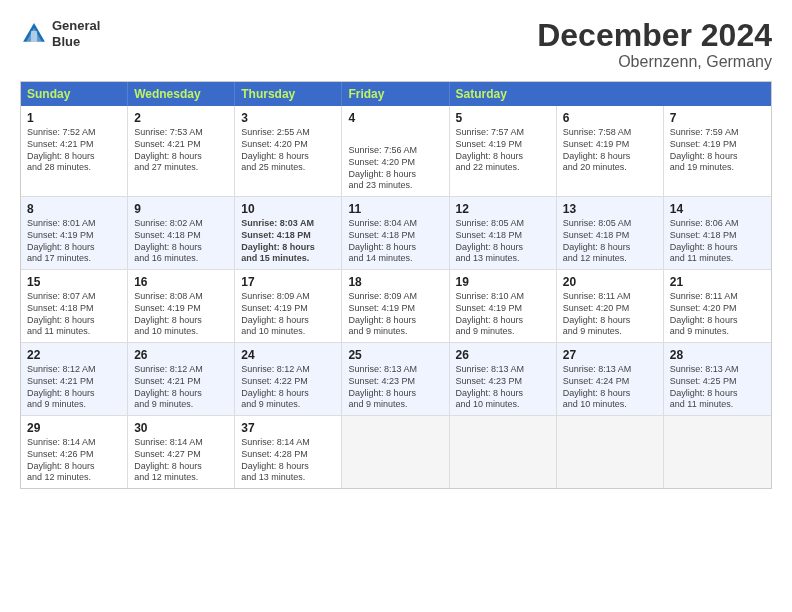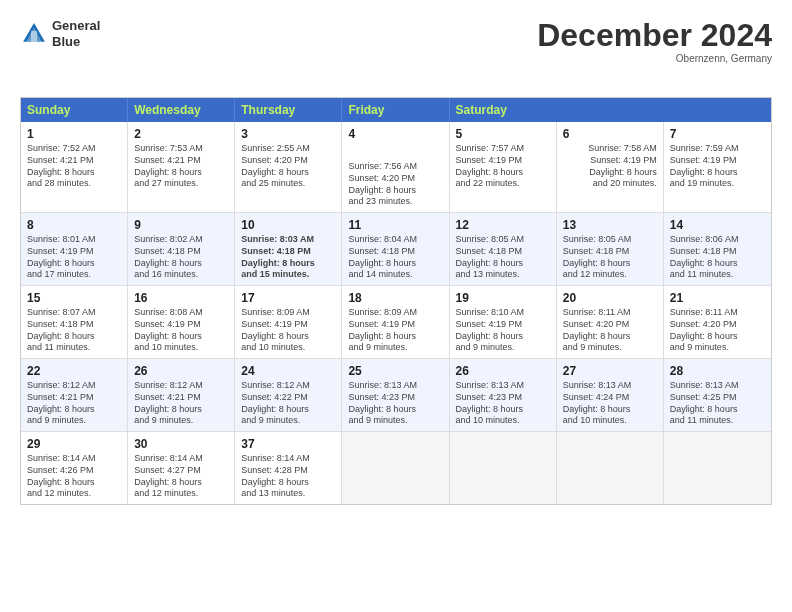--- a/index.html
+++ b/index.html
@@ -9,21 +9,20 @@
       width: 792px;
       height: 612px;
       overflow: hidden;
     }
     .page {
       width: 792px;
       height: 484px;
       padding: 18px 20px 10px 20px;
       display: flex;
       flex-direction: column;
-      gap: 23px;
     }
     .header {
       display: flex;
       justify-content: space-between;
       align-items: flex-start;
       margin-bottom: 10px;
     }
     .logo {
       display: flex;
       align-items: center;
@@ -42,21 +41,21 @@
     .title-block {
       text-align: right;
     }
     .month-title {
       font-size: 32px;
       font-weight: bold;
       color: #333;
       line-height: 1.1;
     }
     .location {
-      font-size: 10px;
+      font-size: 16px;
       color: #555;
     }
     .calendar {
       flex: 1;
       display: flex;
       flex-direction: column;
       border: 1px solid #ccc;
     }
     .cal-header {
       display: grid;
@@ -172,21 +171,21 @@
           </div>
           <div class="cal-cell">
             <span class="day-num">5</span>
             <div class="cell-text" style="white-space: pre-line;">Sunrise: 7:57 AM
 Sunset: 4:19 PM
 Daylight: 8 hours
 and 22 minutes.</div>
           </div>
           <div class="cal-cell">
             <span class="day-num">6</span>
-            <div class="cell-text" style="white-space: pre-line; text-align: right;">Sunrise: 7:58 AM
+            <div class="cell-text" style="white-space: pre-line;">Sunrise: 7:58 AM
 Sunset: 4:19 PM
 Daylight: 8 hours
 and 20 minutes.</div>
           </div>
           <div class="cal-cell">
             <span class="day-num">7</span>
             <div class="cell-text" style="white-space: pre-line;">Sunrise: 7:59 AM
 Sunset: 4:19 PM
 Daylight: 8 hours
 and 19 minutes.</div>

